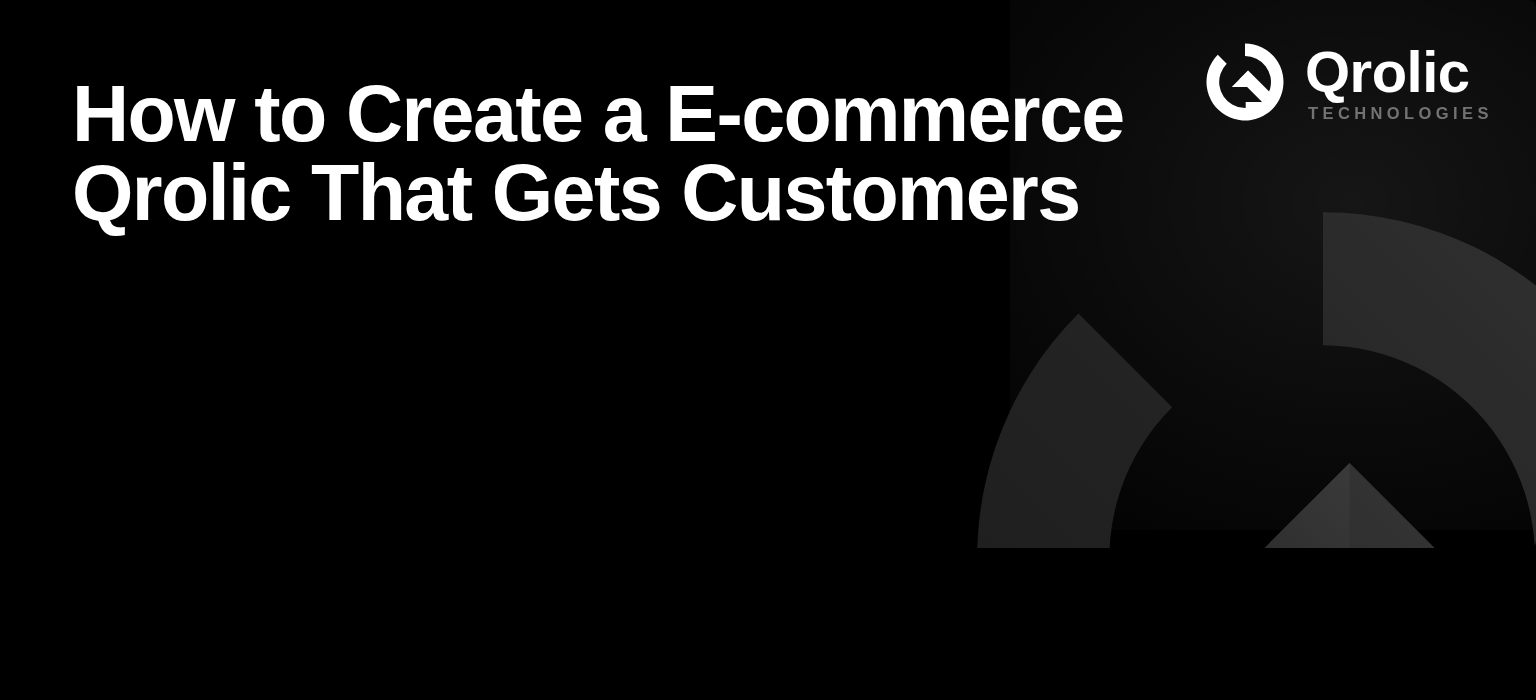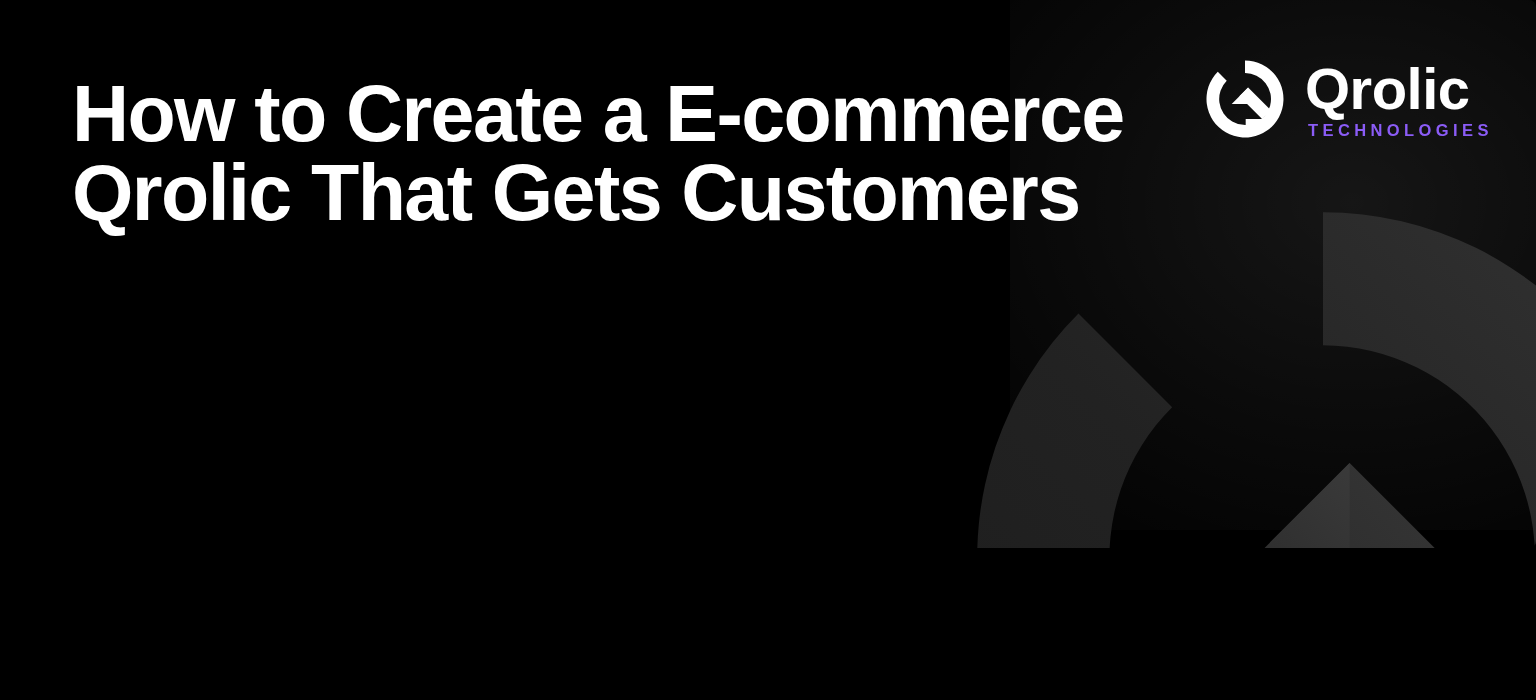--- a/index.html
+++ b/index.html
@@ -44,42 +44,42 @@
     top: 178px;
     width: 760px;
     height: 760px;
   }
   .wm-mark svg { display: block; width: 100%; height: 100%; }
 
   
   .logo {
     position: absolute;
     left: 1203px;
-    top: 57px;
+    top: 40px;
     display: flex;
     align-items: center;
     gap: 18px;
   }
   .logo-mark { width: 84px; height: 84px; flex: 0 0 auto; }
   .logo-mark svg { display: block; width: 100%; height: 100%; }
   .logo-text {
     display: flex;
     flex-direction: column;
     align-items: flex-start;
     padding-top: 2px;
   }
   .logo-wordmark {
     color: #ffffff;
     font-size: 58px;
     font-weight: 700;
     line-height: 0.92;
     letter-spacing: -0.5px;
   }
   .logo-tagline {
-    color: #8b5cf6;
+    color: #737373;
     font-size: 16.5px;
     font-weight: 600;
     letter-spacing: 4.4px;
     line-height: 1;
     padding-top: 7px;
     padding-left: 3px;
   }
 
   
   .headline {

